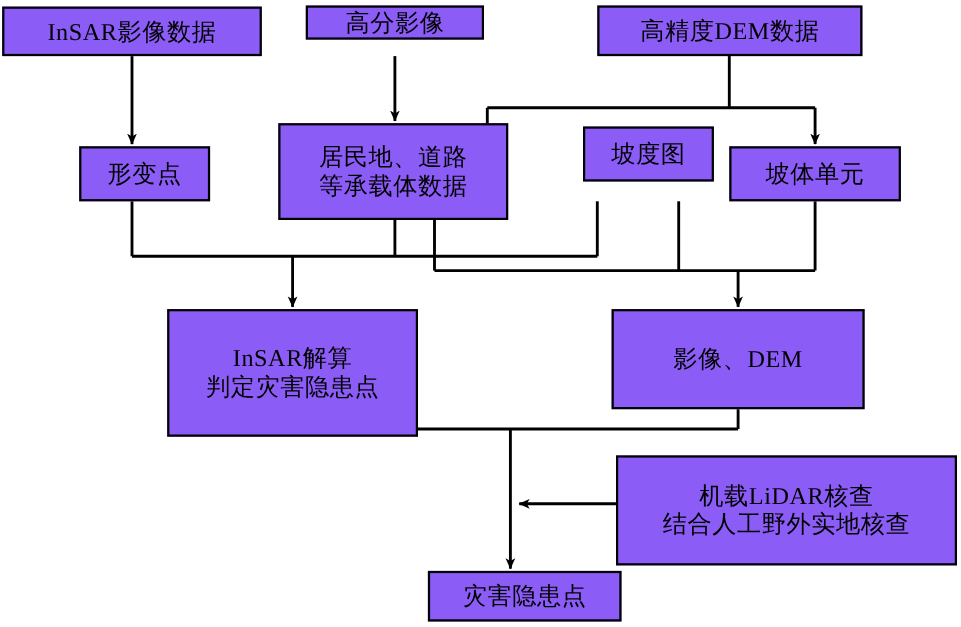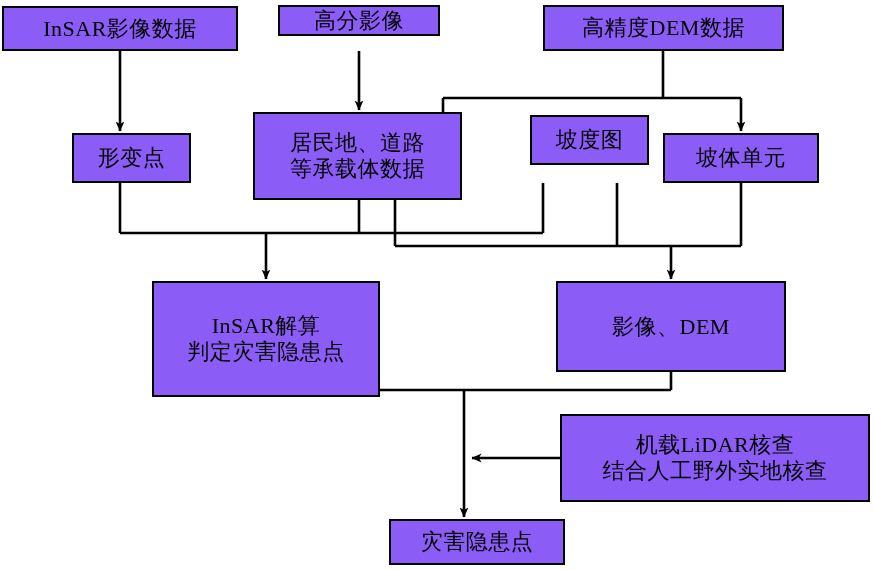--- a/index.html
+++ b/index.html
@@ -130,21 +130,21 @@
 
   <div class="node-box" style="left:152px; top:281px; width:228px; height:116px;">
     <span>InSAR解算</span>
     <span class="line2">判定灾害隐患点</span>
   </div>
 
   <div class="node-box" style="left:556px; top:281px; width:230px; height:91px;">
     <span>影像、DEM</span>
   </div>
 
-  <div class="node-box" style="left:560px; top:414px; width:310px; height:88px;">
+  <div class="node-box" style="left:560px; top:414px; width:310px; height:100px;">
     <span>机载LiDAR核查</span>
     <span class="line2">结合人工野外实地核查</span>
   </div>
 
   <div class="node-box" style="left:377px; top:519px; width:176px; height:46px;margin-left:12px;">
     <span>灾害隐患点</span>
   </div>
 
 </div>
 

